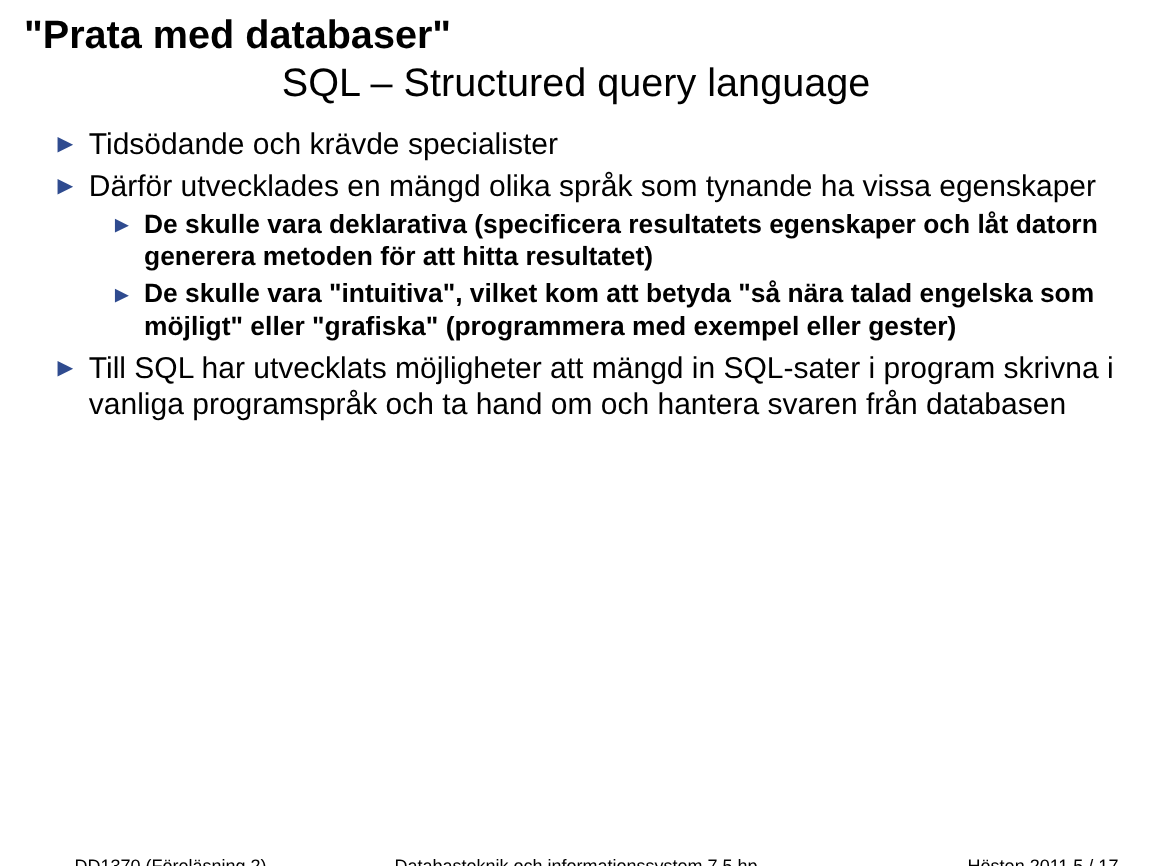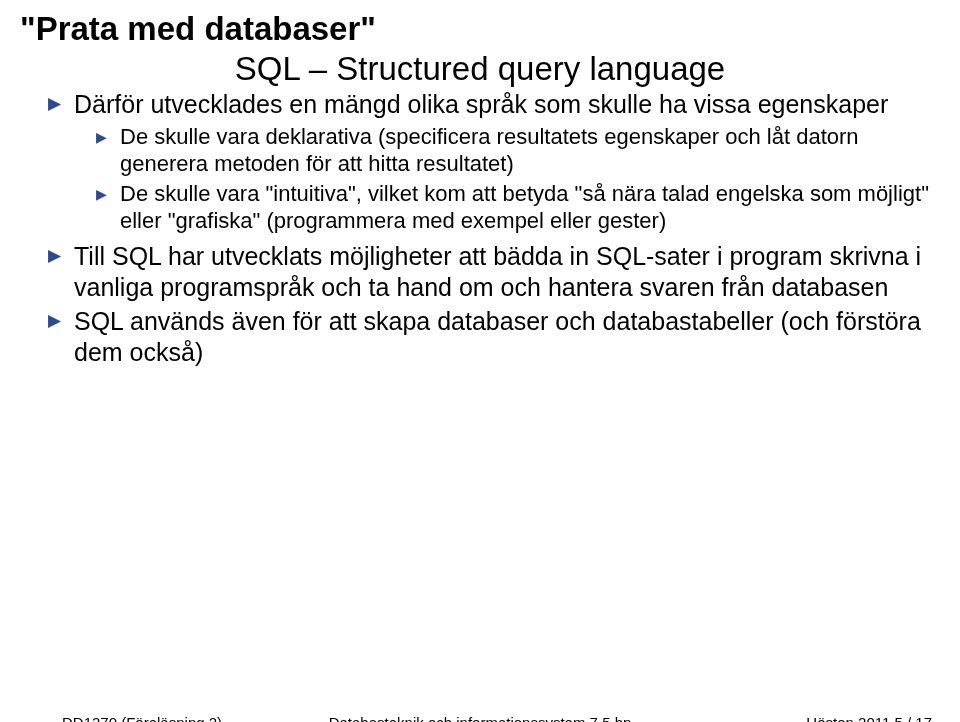--- a/index.html
+++ b/index.html
@@ -21,21 +21,21 @@
   }
   .title-1 {
     font-size: 33px;
     font-weight: bold;
     margin: 0;
     line-height: 1.15;
   }
   .title-2 {
     font-size: 33px;
     font-weight: normal;
-    margin: 0 0 0 0;
+    margin: 0 0 16px 0;
     text-align: center;
     line-height: 1.25;
   }
   ul.outer {
     list-style: none;
     margin: 0;
     padding: 0 0 0 28px;
   }
   ul.outer > li {
     position: relative;
@@ -50,20 +50,21 @@
     left: 0;
     top: 0;
     color: #2f4b8f;
     font-size: 17px;
     line-height: 30px;
   }
   ul.inner {
     list-style: none;
     margin: 4px 0 6px 0;
     padding: 0 0 0 22px;
+    font-weight: bold;
   }
   ul.inner > li {
     position: relative;
     font-size: 22px;
     line-height: 1.22;
     padding-left: 24px;
     margin-bottom: 4px;
   }
   ul.inner > li::before {
     content: "▶";
@@ -99,29 +100,29 @@
 </style>
 </head>
 <body>
 
 <div class="slide">
 
   <h1 class="title-1">"Prata med databaser"</h1>
   <h2 class="title-2">SQL – Structured query language</h2>
 
   <ul class="outer">
+    <li><span>Tidsödande och krävde specialister</span></li>
     <li>
-      <span>Därför utvecklades en mängd olika språk som skulle ha vissa egenskaper</span>
+      <span>Därför utvecklades en mängd olika språk som tynande ha vissa egenskaper</span>
       <ul class="inner">
         <li><span>De skulle vara deklarativa (specificera resultatets egenskaper och låt datorn generera metoden för att hitta resultatet)</span></li>
         <li><span>De skulle vara "intuitiva", vilket kom att betyda "så nära talad engelska som möjligt" eller "grafiska" (programmera med exempel eller gester)</span></li>
       </ul>
     </li>
-    <li><span>Till SQL har utvecklats möjligheter att bädda in SQL-sater i program skrivna i vanliga programspråk och ta hand om och hantera svaren från databasen</span></li>
-    <li><span>SQL används även för att skapa databaser och databastabeller (och förstöra dem också)</span></li>
+    <li><span>Till SQL har utvecklats möjligheter att mängd in SQL-sater i program skrivna i vanliga programspråk och ta hand om och hantera svaren från databasen</span></li>
   </ul>
 
   <div class="footer">
     <span class="left">DD1370 (Föreläsning 2)</span>
     <span class="center">Databasteknik och informationssystem 7,5 hp</span>
     <span class="right">Hösten 2011    5 / 17</span>
   </div>
 
 </div>
 

